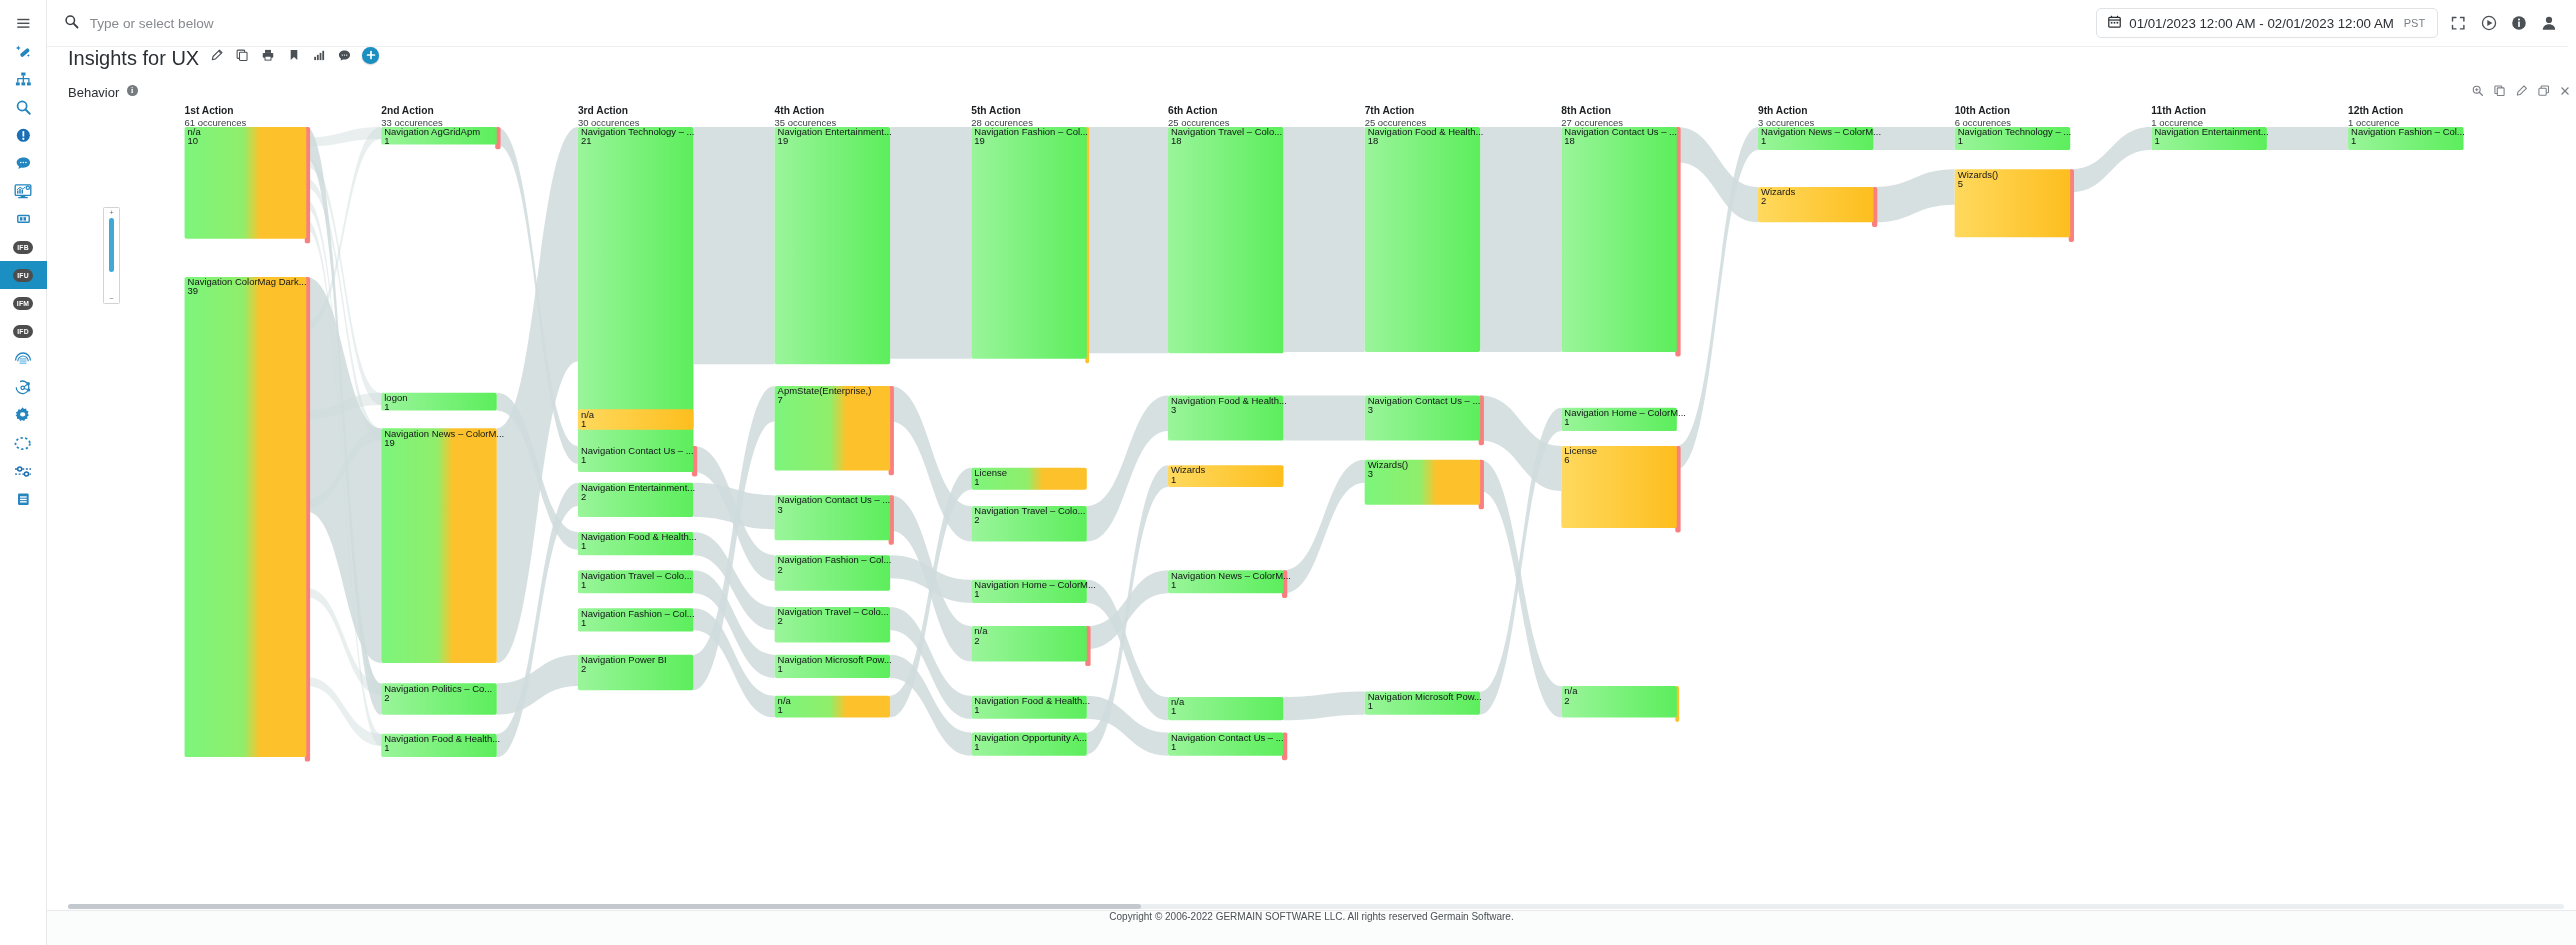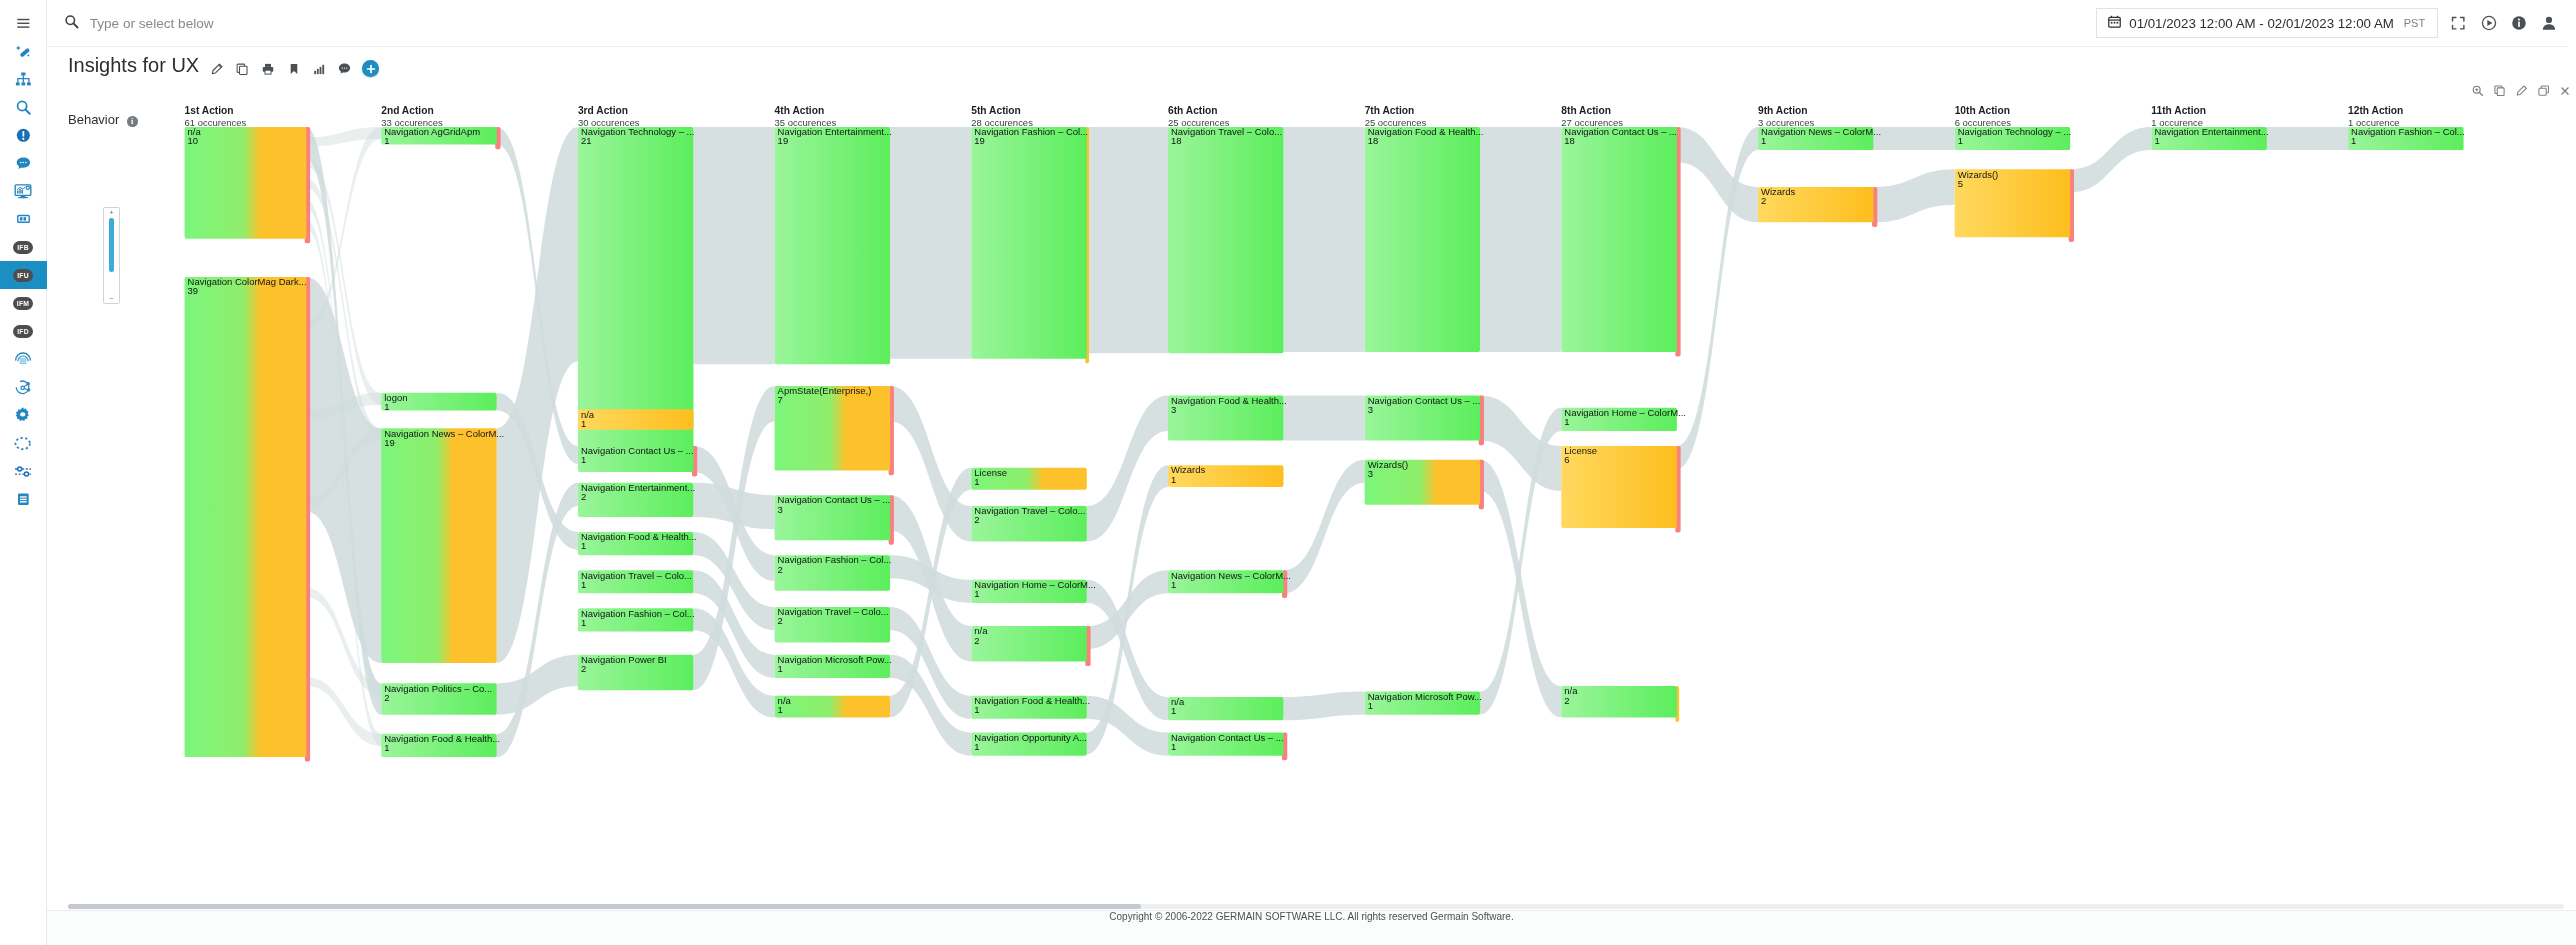--- a/index.html
+++ b/index.html
@@ -47,40 +47,40 @@
   #search-input {
     border: none; outline: none; background: transparent;
     font-size: 13.6px; color: #6f7479; width: 100%;
     font-family: "Liberation Sans", sans-serif;
   }
   #search-input::placeholder { color: #86898d; }
 
   #daterange {
     margin-left: auto; margin-right: 6px;
     height: 30px; min-width: 333px;
-    border: 0.8px solid #dfe3e6; border-radius: 0; background:#fff;
+    border: 0.8px solid #dfe3e6; border-radius: 5px; background:#fff;
     display: flex; align-items: center; gap: 8.3px; padding: 0 11.4px;
   }
   #daterange .dr-text { font-size: 13.3px; color: #2b2f33; white-space: nowrap; }
   #daterange .dr-tz { font-size: 11px; color: #7a7f84; font-weight: normal; margin-left: 1.5px;}
   .tb-ico { width: 30px; height: 30px; display:flex; align-items:center; justify-content:center; cursor:pointer;}
 
   
-  #pagehead { position: absolute; left: 68px; top: 47px; display: flex; align-items: flex-end; gap: 9px; height: 30px; }
+  #pagehead { position: absolute; left: 68px; top: 47px; display: flex; align-items: flex-start; gap: 9px; height: 30px; }
   #page-title { font-size: 20px; color: #2b2f33; font-weight: normal; white-space: nowrap; }
   .ph-ico { width: 16.7px; height: 16.7px; display:flex; align-items:center; justify-content:center; cursor:pointer;}
   .plus-btn {
     width: 16.7px; height: 16.7px; border-radius: 50%; background: #1b8ec2;
     display:flex; align-items:center;justify-content:center; color:#fff;
     font-size: 14.4px; line-height: 1; cursor: pointer;
     box-shadow: 0 0.8px 1.5px rgba(0,0,0,.25);
   }
 
   
-  #behaviour-row { position: absolute; left: 68px; top: 85px; display:flex; align-items:flex-end; gap: 7.6px; margin-top: 27px;}
+  #behaviour-row { position: absolute; left: 68px; top: 85px; display:flex; align-items:flex-start; gap: 7.6px;}
   #behaviour-label { font-size: 13px; color: #2b2f33; }
   .info-dot {
     width: 10.6px; height: 10.6px; border-radius: 50%; background:#767b80; color:#fff;
     font-size: 8.3px; font-weight: bold; display:flex; align-items:center; justify-content:center;
     font-family: "Liberation Serif", serif;
   }
 
   
   #charttools { position: absolute; right: 6px; top: 85px; display:flex; align-items:center; gap: 10.6px; }
   #charttools .ct { cursor:pointer; display:flex; }

